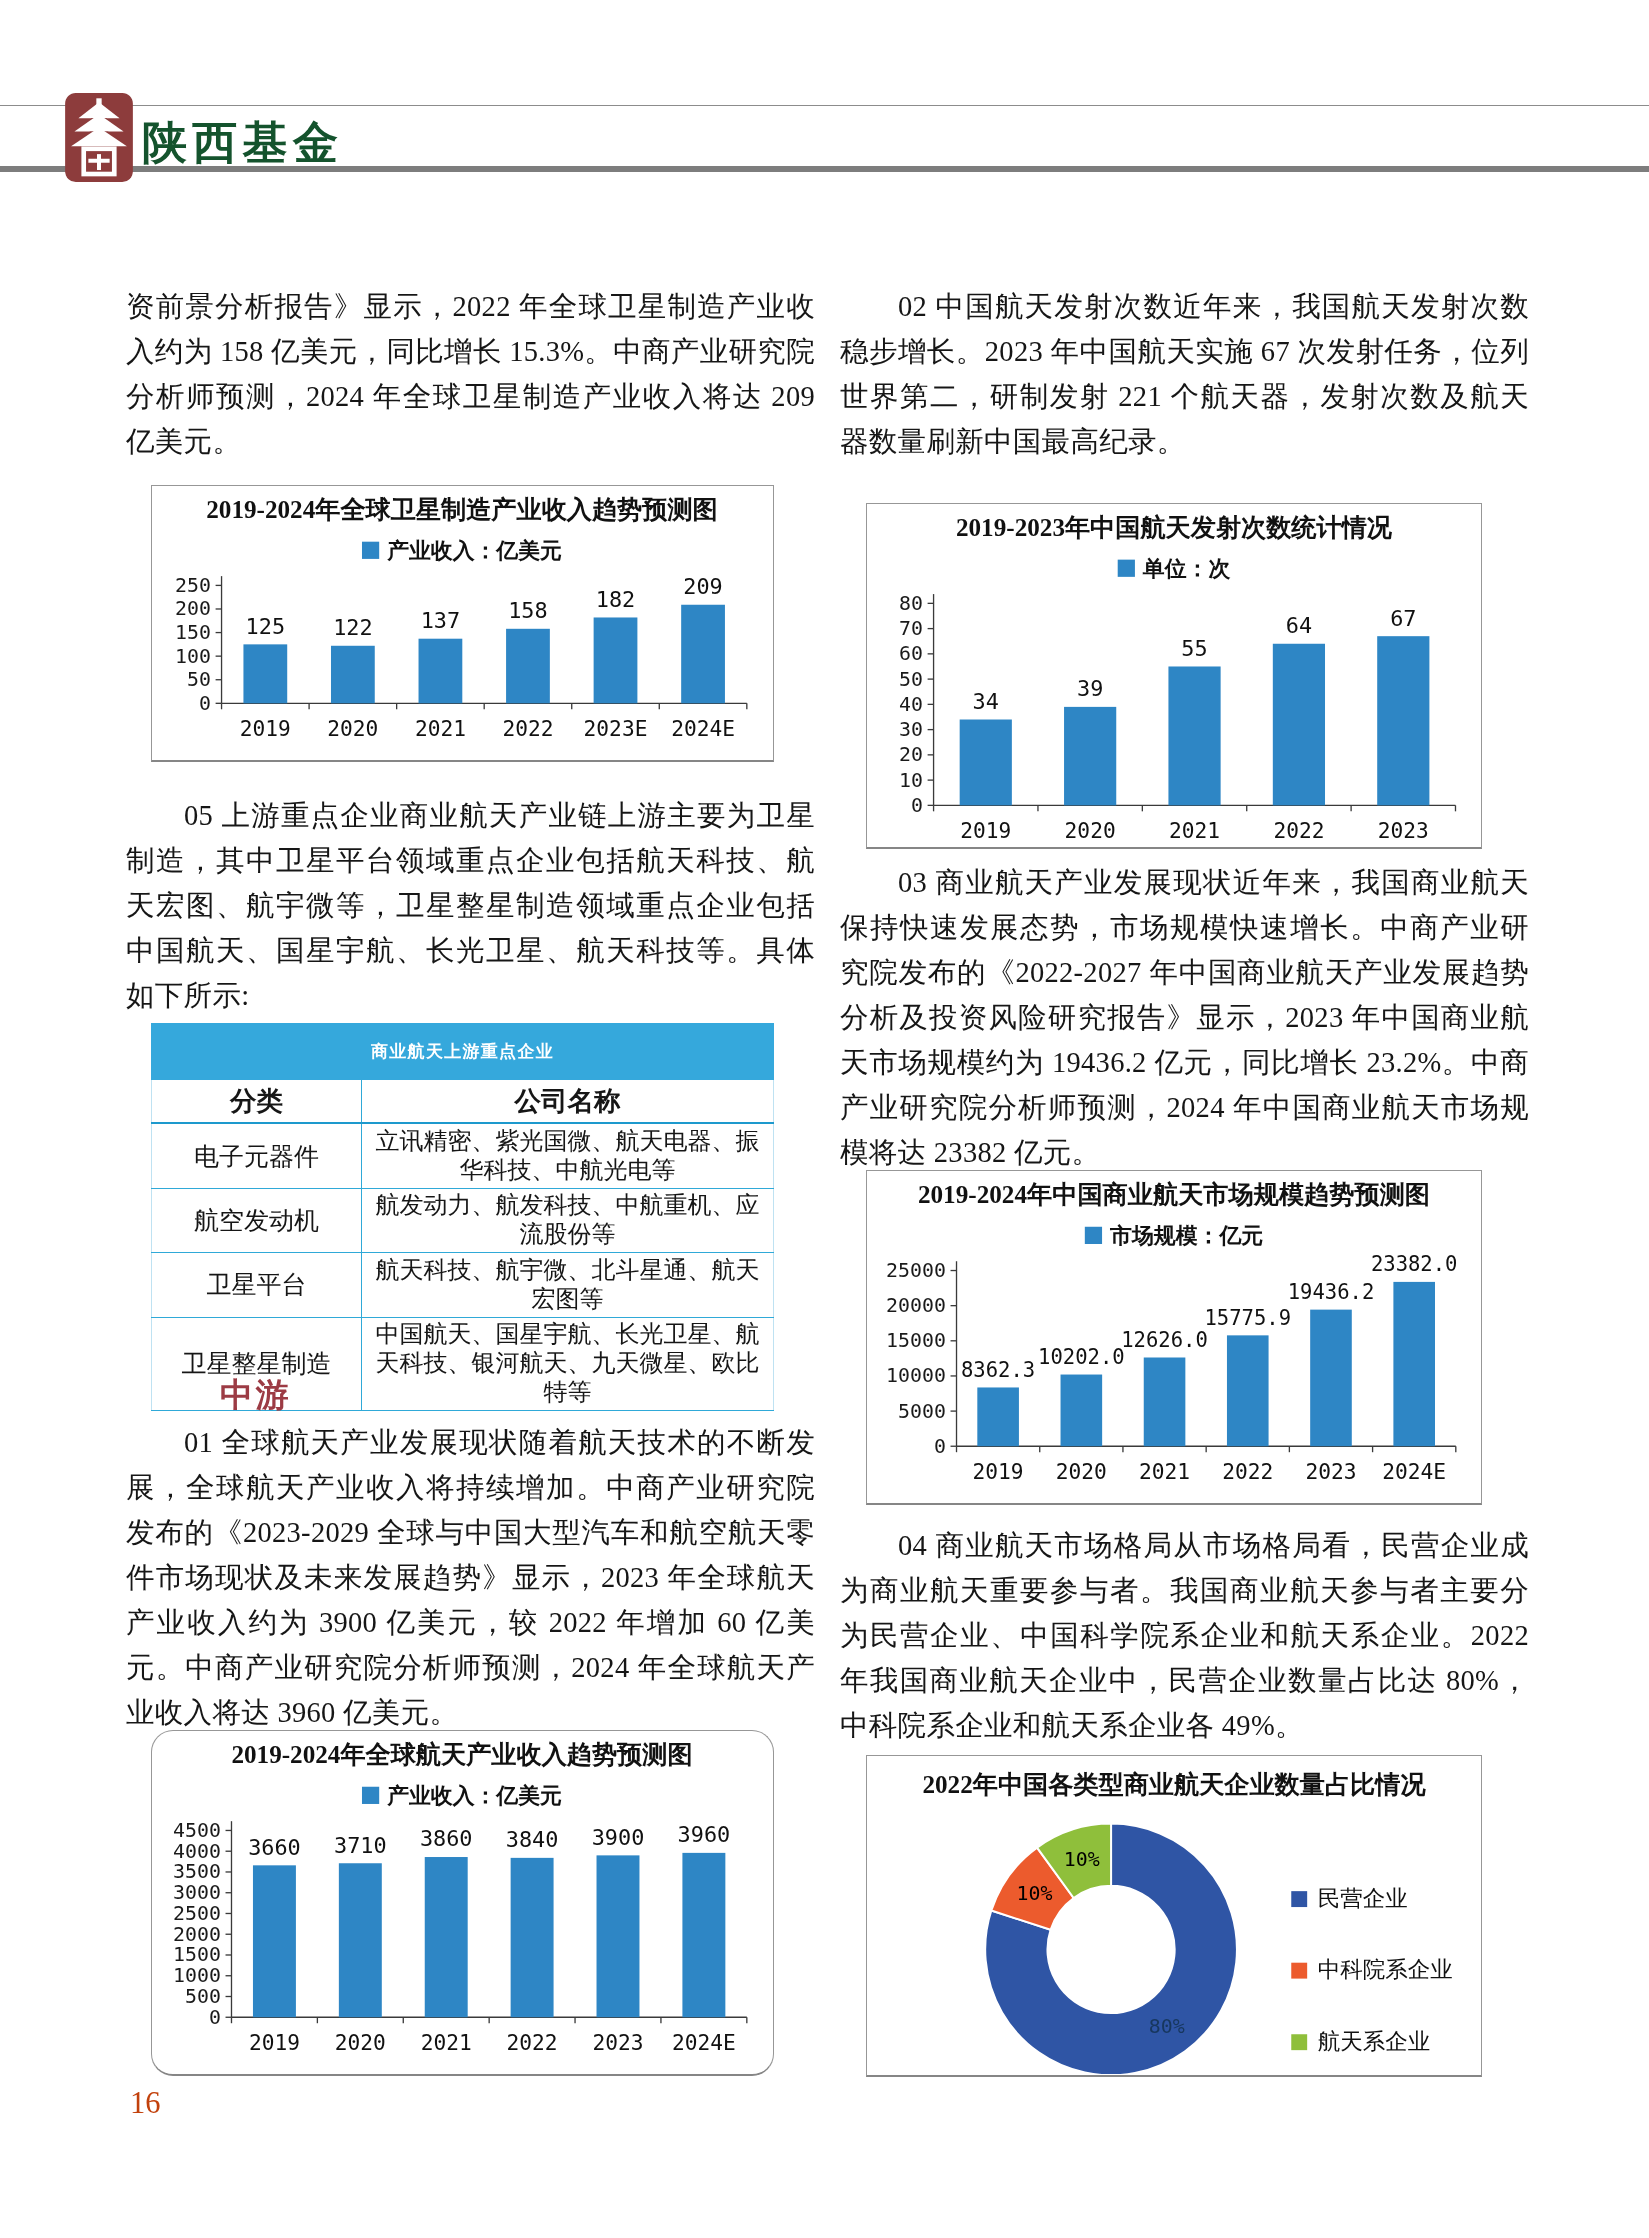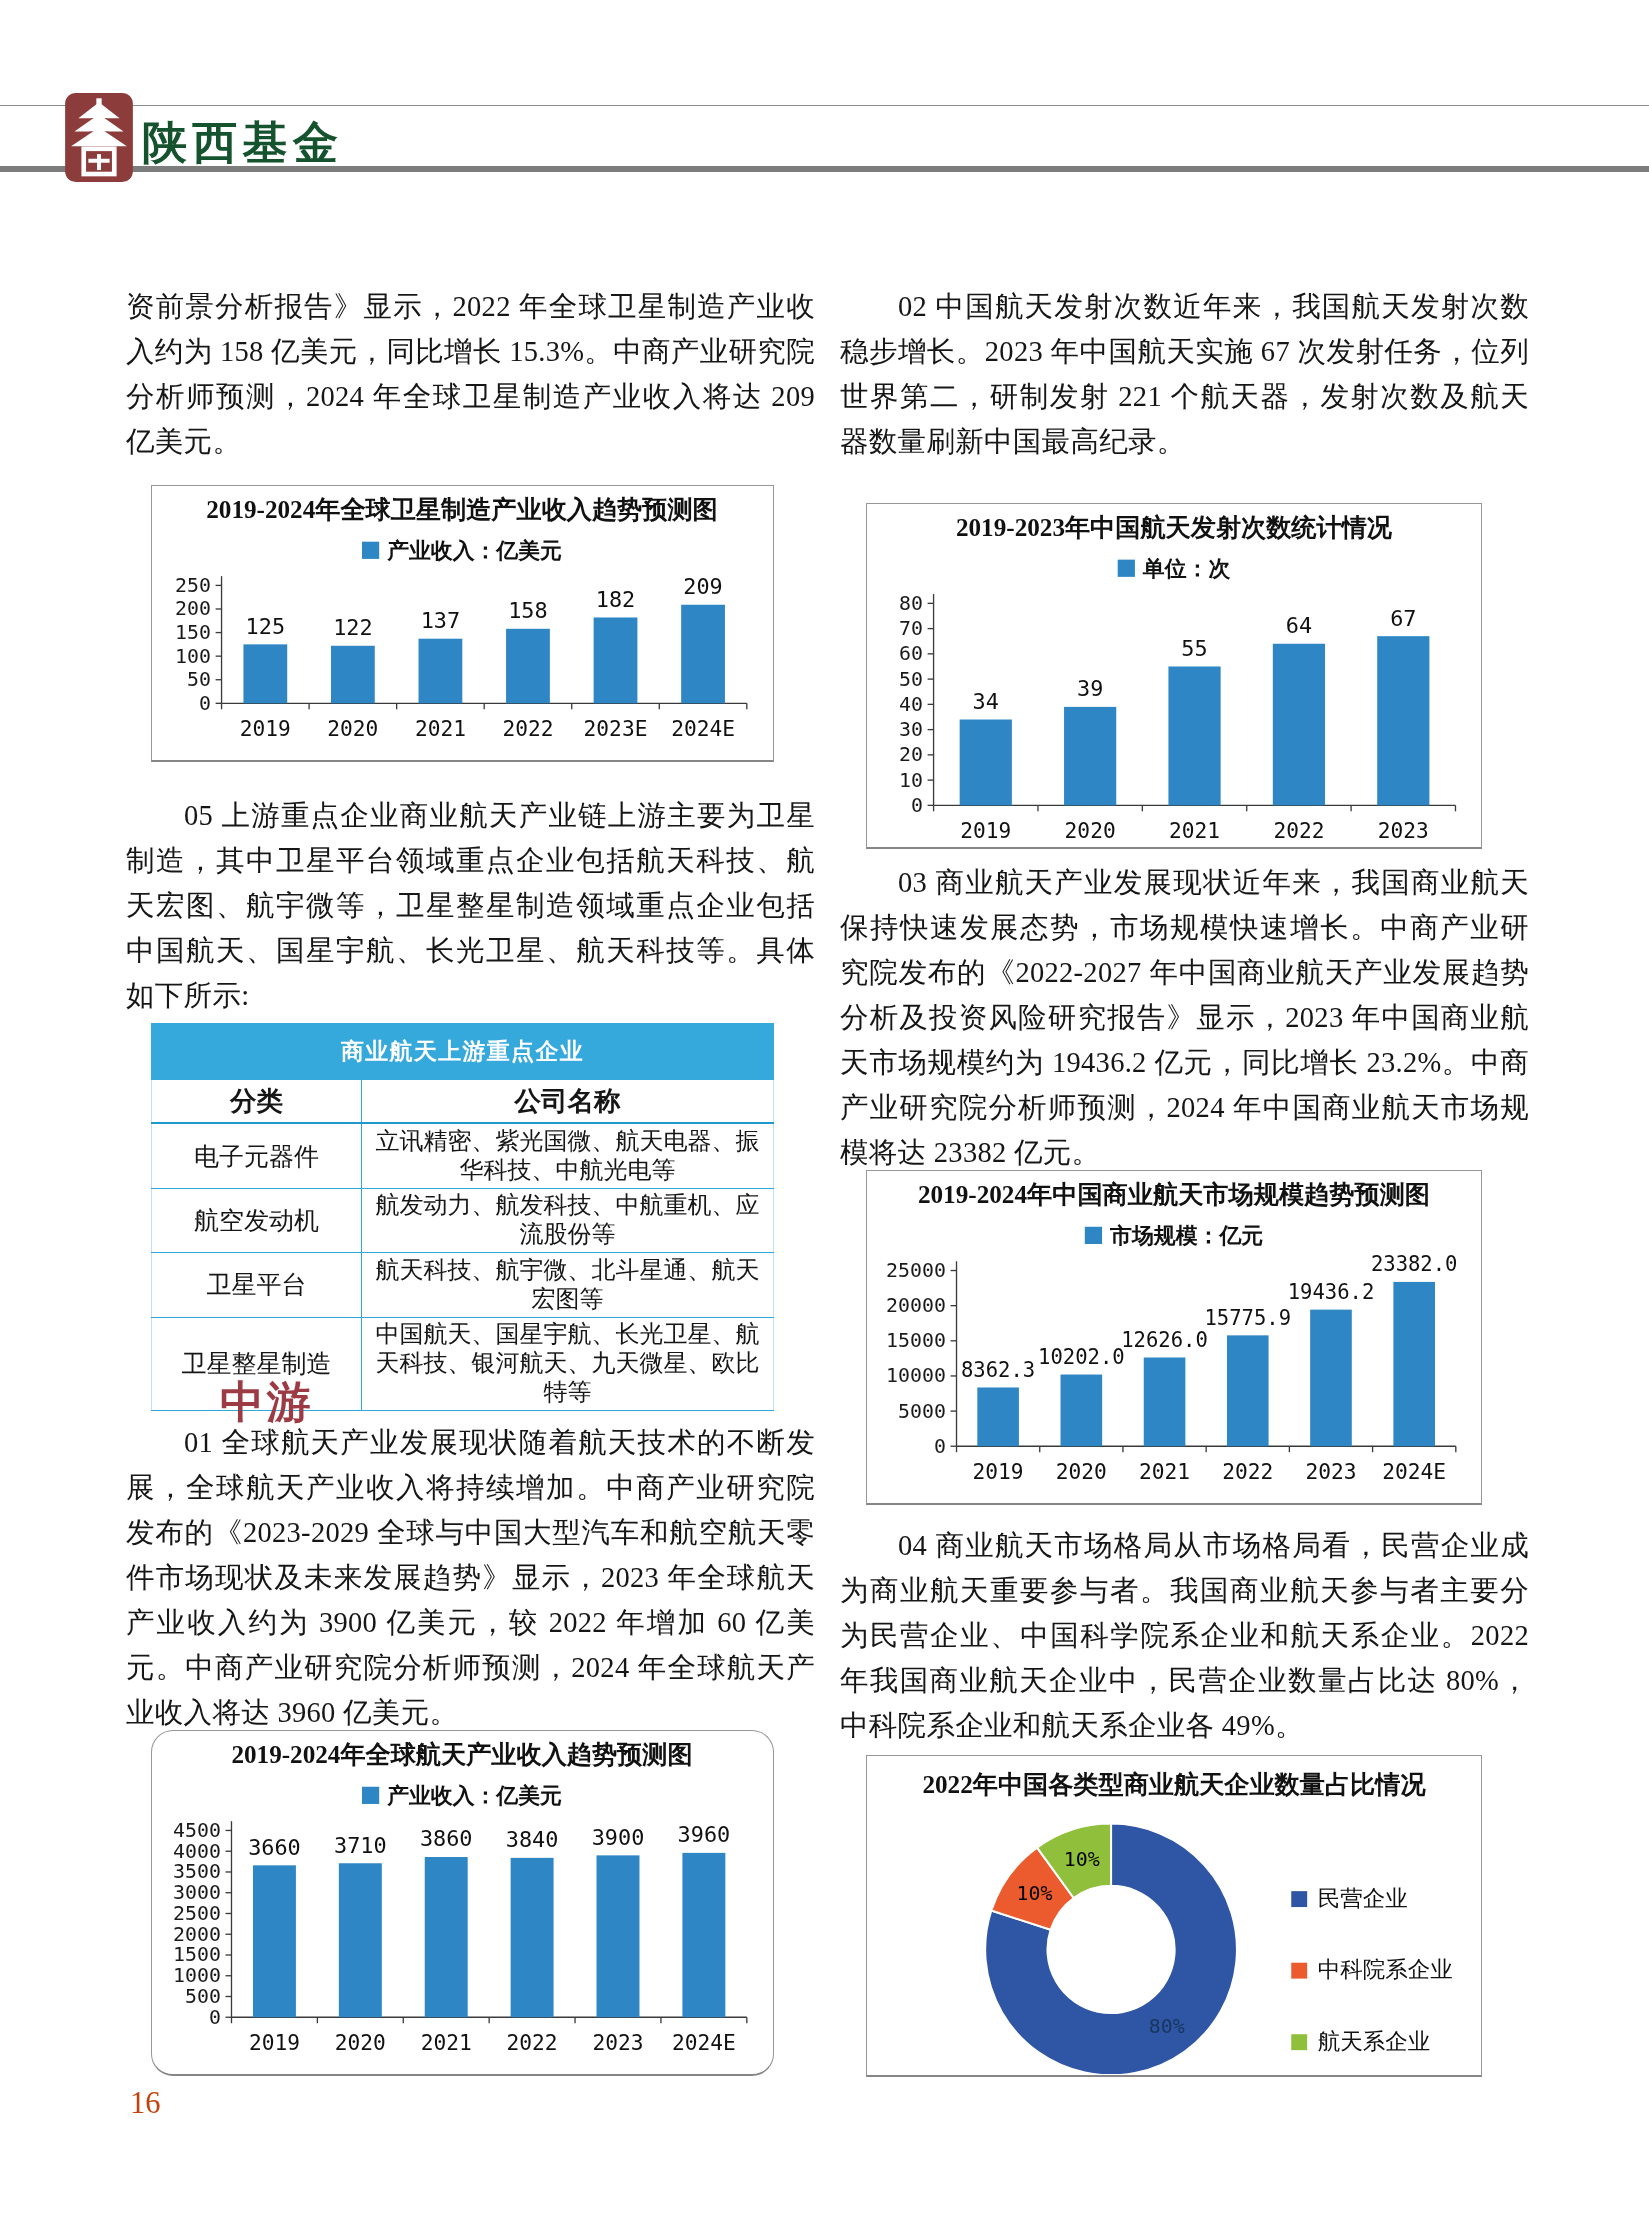--- a/index.html
+++ b/index.html
@@ -15,29 +15,29 @@
     font-size:45px;font-weight:bold;color:#14532d;letter-spacing:5.3px;line-height:64px;
   }
   .para{
     position:absolute;width:689px;font-size:28.5px;line-height:45px;
     text-align:justify;letter-spacing:0.3px;
   }
   .para.indent{text-indent:58px;}
   .lcol{left:126px;}
   .rcol{left:840px;}
   .section-label{
-    position:absolute;left:220px;top:1373px;font-size:44px;font-weight:bold;color:#9C3B44;letter-spacing:2.7px;
+    position:absolute;left:220px;top:1373px;font-size:33px;font-weight:bold;color:#9C3B44;letter-spacing:2.7px;
   }
   .chart-box{
     position:absolute;background:#ffffff;
     border:1.3px solid #979797;border-bottom:2.7px solid #868686;box-sizing:border-box;
   }
   .tbl-wrap{position:absolute;left:151px;top:1023px;width:623px;}
   .tbl-band{
-    height:57px;background:#35A8DC;color:#ffffff;font-size:23px;font-weight:bold;
+    height:57px;background:#35A8DC;color:#ffffff;font-size:17px;font-weight:bold;
     display:flex;align-items:center;justify-content:center;letter-spacing:1.3px;
   }
   table.info{
     width:100%;border-collapse:collapse;table-layout:fixed;
     border-left:0.7px solid #BFE2F2;border-right:0.7px solid #BFE2F2;border-bottom:1.3px solid #2FA9D8;
   }
   table.info td{
     text-align:center;vertical-align:middle;border-top:1.3px solid #2FA9D8;
     padding:2.7px 6.6px;font-size:24px;line-height:29px;
   }

